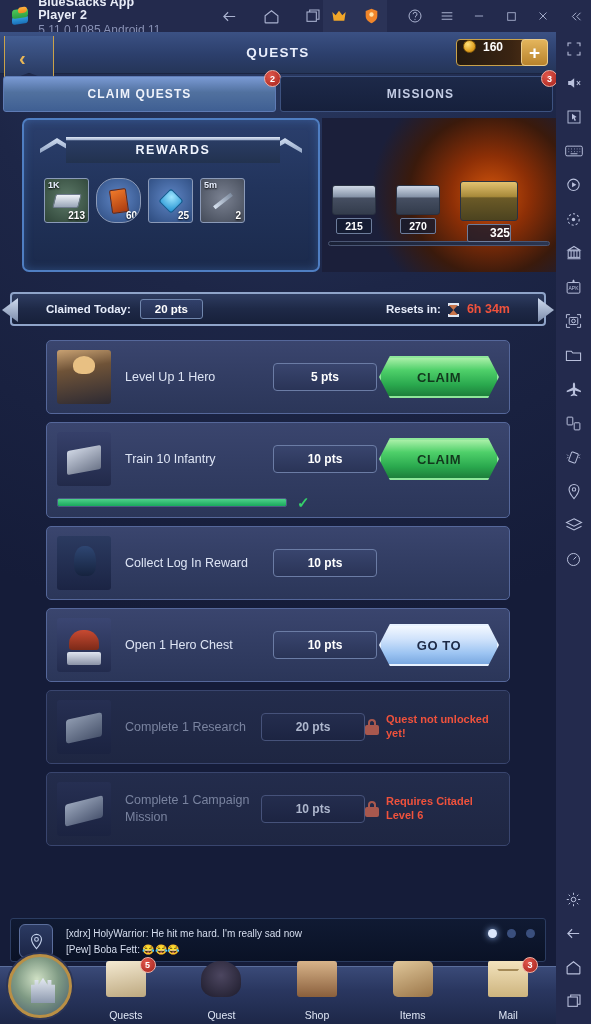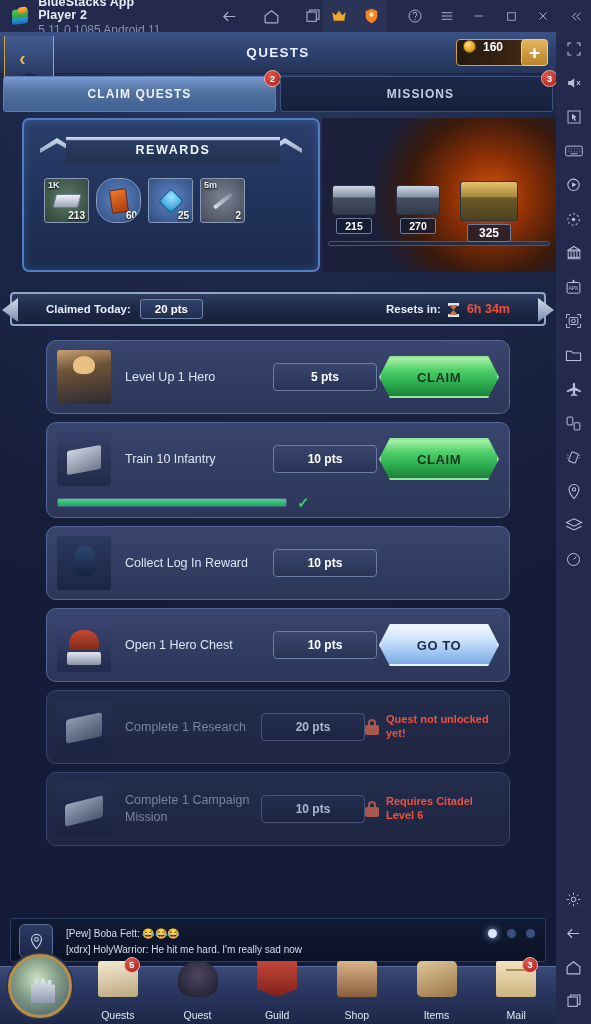--- a/index.html
+++ b/index.html
@@ -112,21 +112,21 @@
     background:radial-gradient(ellipse 60% 90% at 72% 50%, #d4560c 0%, #8d2f06 28%, #3a1a0c 58%, #1b1f3a 85%); }
   .chest{ position:absolute; bottom:38px; }
   .chest .box{ width:44px;height:30px; border-radius:3px;
     background:linear-gradient(180deg,#cfd8e6 0%,#7d8a9e 38%,#49soy 39%,#3c4656 100%);
     border:1px solid #2a3242;}
   .chest .box{ background:linear-gradient(180deg,#cfd8e6 0%,#8290a5 40%,#464f62 42%,#333c4c 100%); }
   .chest.big .box{ width:58px;height:40px;
     background:linear-gradient(180deg,#e3c270 0%,#a88a3a 38%,#6b5a27 42%,#4c431f 100%); }
   .chest .val{ margin:3px auto 0; width:36px; text-align:center; color:#fff; font-size:10.5px; font-weight:bold;
      background:rgba(20,28,50,.75); border:1px solid #6d7d9c; border-radius:2px; padding:1px 0; }
-  .chest.big .val{ width:44px; font-size:12px; }
+  .chest.big .val{ width:44px; font-size:12px;text-align:right; }
   .chest.c1{ left:10px; } .chest.c2{ left:74px; } .chest.c3{ left:138px; bottom:30px; }
   .chest-track{ position:absolute; left:6px; right:6px; bottom:26px; height:5px;
     background:linear-gradient(90deg,#1a2136,#2b3550); border:1px solid #4a5674; border-radius:3px; }
 
   
   .claimbar{ position:absolute; left:10px; top:260px; width:536px; height:34px;
     background:linear-gradient(180deg,#2e3c60 0%,#1e2947 50%,#17203a 100%);
     border:2px solid #8fa4c9; border-radius:4px; display:flex; align-items:center; }
   .claimbar .arrL, .claimbar .arrR{ position:absolute; top:4px; width:16px;height:24px;
     background:linear-gradient(180deg,#cfdbef,#7c8cab); }
@@ -138,21 +138,21 @@
   .claimbar .rs{ margin-left:auto; color:#e7edfb; font-size:11.5px; font-weight:bold; }
   .hourglass{ display:inline-block; width:11px;height:14px; margin:0 6px -2px 7px;
     background:linear-gradient(180deg,#dfe7f5 0%,#dfe7f5 18%,transparent 19%,transparent 81%,#dfe7f5 82%,#dfe7f5 100%);
     position:relative; }
   .hourglass:before{ content:""; position:absolute; left:1px; top:2px; width:9px;height:10px;
     background:#c9744a; clip-path:polygon(0 0,100% 0,50% 50%,100% 100%,0 100%,50% 50%); }
   .timer{ color:#f0523c; font-size:12.5px; font-weight:bold; margin-left:2px; }
 
   
   .qlist{ position:absolute; left:46px; top:308px; width:464px; }
-  .qrow{ position:relative; margin-bottom:8px; border:1px solid #55679a; border-radius:10px;
+  .qrow{ position:relative; margin-bottom:8px; border:1px solid #55679a; border-radius:5px;
     background:linear-gradient(180deg,#3a456e 0%,#323d63 50%,#2b3659 100%); }
   .qrow.locked{ background:linear-gradient(180deg,#232c4c 0%,#1e2642 100%); border-color:#39456e; }
   .qrow .inner{ display:flex; align-items:center; height:72px; padding:0 10px; }
   .qicon{ width:54px;height:54px; border-radius:3px; position:relative; overflow:hidden; flex:0 0 auto; }
   .qi-hero{ background:linear-gradient(170deg,#c8a172 0%,#6f5338 35%,#2d2a33 100%); }
   .qi-hero:after{ content:""; position:absolute; left:16px; top:6px; width:22px;height:18px;
     border-radius:50% 50% 40% 40%; background:#e8c083; }
   .qi-barracks{ background:linear-gradient(180deg,#36406a,#222a4a); }
   .qi-barracks:after{ content:""; position:absolute; left:10px; top:16px; width:34px;height:24px;
     background:linear-gradient(160deg,#cfd6e4,#6c7589); transform:skewY(-10deg); border-radius:2px;}
@@ -482,46 +482,42 @@
   </div>
 
   <div class="chat">
     <div class="pin">
       <svg width="15" height="17" viewBox="0 0 20 24" fill="none" stroke="#c3d0ea" stroke-width="1.6">
         <path d="M10 2c3.9 0 7 3 7 6.8C17 14 10 22 10 22S3 14 3 8.8C3 5 6.1 2 10 2z"></path>
           <circle cx="10" cy="9" r="2.6"></circle>
       </svg>
     </div>
     <div class="lines">
+      <div class="ln">[xdrx] HolyWarrior: He hit me hard. I'm really sad now</div>
       <div class="ln">[Pew] Boba Fett: 😂😂😂</div>
-      <div class="ln">[xdrx] HolyWarrior: He hit me hard. I'm really sad now</div>
     </div>
     <div class="dots">
       <span class="dot on"></span>
       <span class="dot"></span>
       <span class="dot"></span>
     </div>
   </div>
 
   <div class="bottomnav">
     <div class="navitems">
       <div class="navitem">
         <div class="ic ic-quests"></div>
         <div class="navbadge">5</div>
         <div class="lb">Quests</div>
       </div>
       <div class="navitem">
         <div class="ic ic-hero"></div>
         <div class="lb">Quest</div>
       </div>
       <div class="navitem">
-        <div class="ic ic-guild"></div>
-        <div class="lb">Guild</div>
-      </div>
-      <div class="navitem">
         <div class="ic ic-shop"></div>
         <div class="lb">Shop</div>
       </div>
       <div class="navitem">
         <div class="ic ic-items"></div>
         <div class="lb">Items</div>
       </div>
       <div class="navitem">
         <div class="ic ic-mail"></div>
         <div class="navbadge">3</div>

